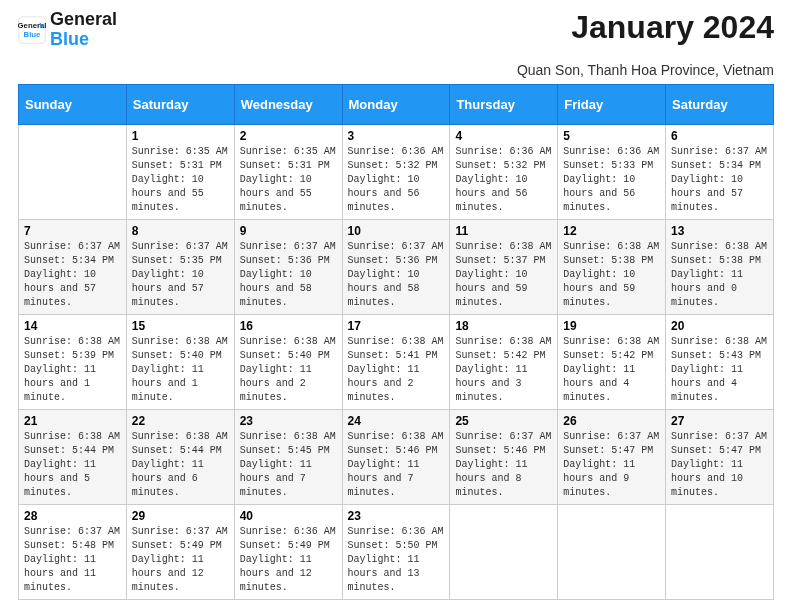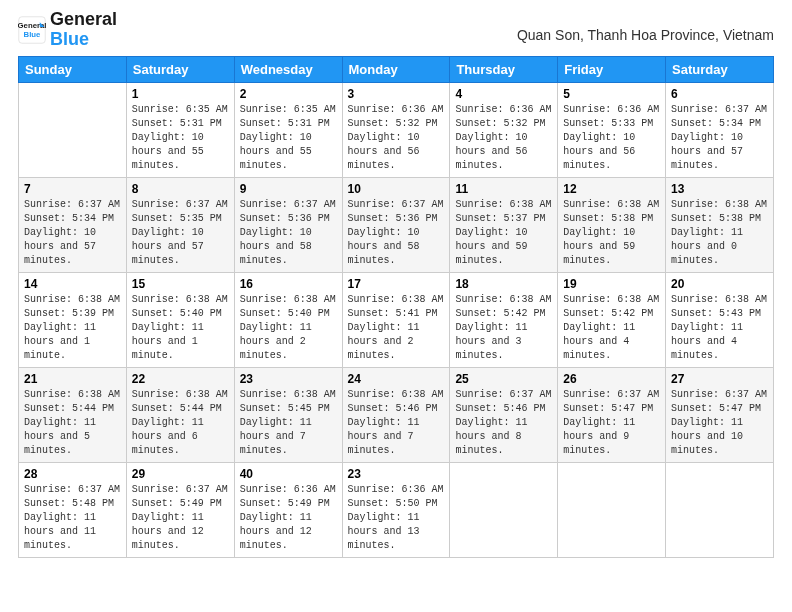--- a/index.html
+++ b/index.html
@@ -56,21 +56,21 @@
     }
     .calendar-table {
       width: 100%;
       border-collapse: collapse;
       font-size: 10.5px;
     }
     .calendar-table thead tr th {
       background: #2196F3;
       color: #fff;
       text-align: left;
-      padding: 5px 6px;
+      padding: 12px 6px;
       font-size: 13px;
       font-weight: bold;
       border: 1px solid #1976D2;
     }
     .calendar-table tbody tr td {
       border: 1px solid #ccc;
       vertical-align: top;
       padding: 4px 5px;
       width: calc(100% / 7);
       min-height: 70px;
@@ -111,20 +111,21 @@
         <text x="18" y="27" text-anchor="middle" font-size="10" font-weight="bold" fill="#2196F3" font-family="Arial">Blue</text>
         <polygon points="28,8 34,14 28,14" fill="#2196F3"></polygon>
       </svg>
       <div>
         <div class="logo-text">
           General<br><span>Blue</span>
         </div>
       </div>
     </div>
     <div class="title-block">
+      <div class="calendar-title">January 2024</div>
       <div class="calendar-subtitle">Quan Son, Thanh Hoa Province, Vietnam</div>
     </div>
   </div>
 
   <table class="calendar-table">
     <thead>
       <tr id="weekday-header">
       <th>Sunday</th>
           <th>Saturday</th>
           <th>Wednesday</th>

